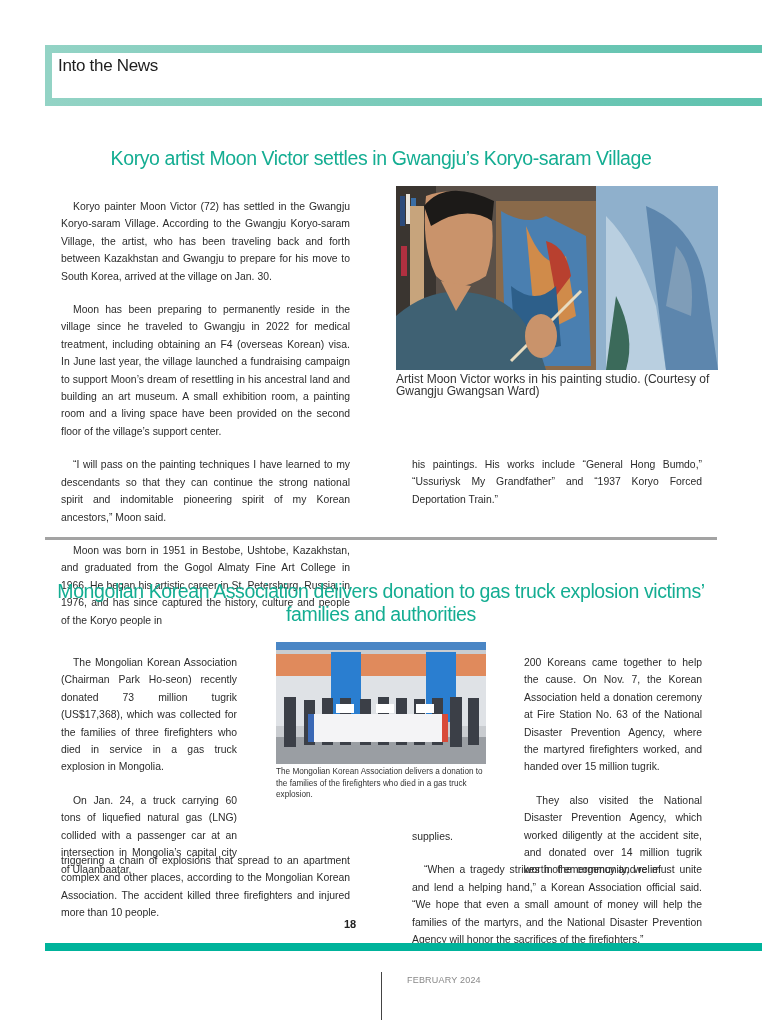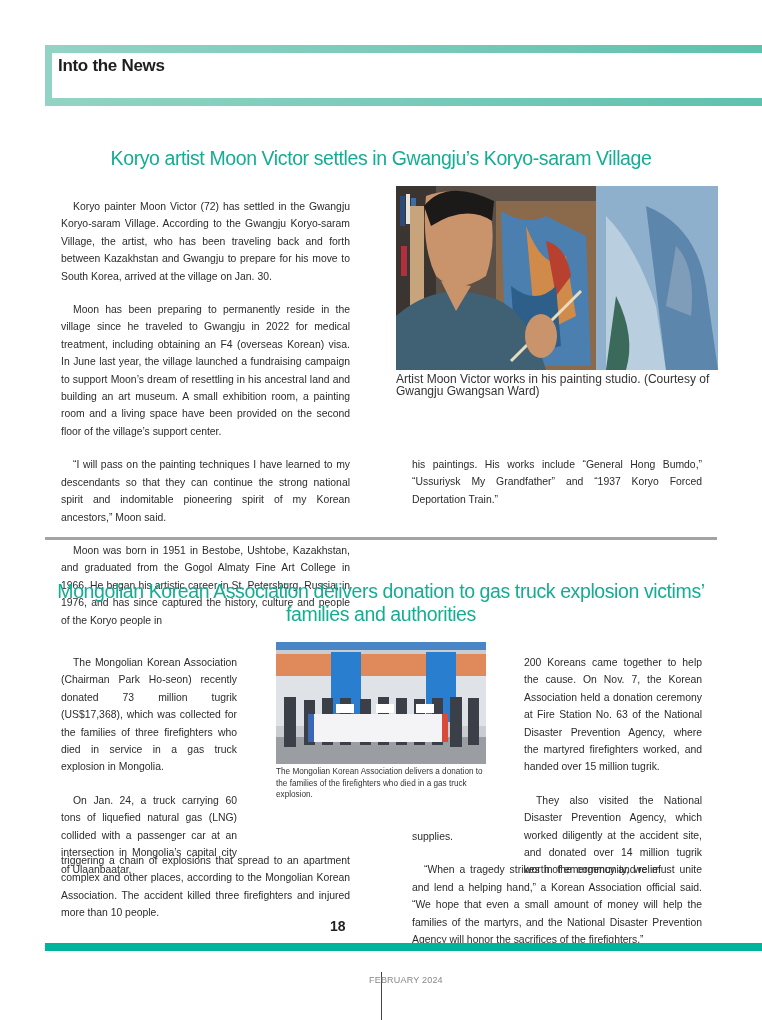--- a/index.html
+++ b/index.html
@@ -10,21 +10,21 @@
     color: #2a2a2a;
   }
   .abs { position: absolute; }
 
   
   .hdr-top { left: 45px; top: 45px; width: 717px; height: 8px;
     background: linear-gradient(90deg, #93d3c5 0%, #5ec2ae 100%); }
   .hdr-bot { left: 45px; top: 98px; width: 717px; height: 8px;
     background: linear-gradient(90deg, #93d3c5 0%, #5ec2ae 100%); }
   .hdr-left { left: 45px; top: 45px; width: 7px; height: 61px; background: #93d3c5; }
-  .hdr-title { left: 58px; top: 56px; font-size: 17px; font-weight: bold; color: #1e1e1e; letter-spacing: -0.3px; }
+  .hdr-title { left: 58px; top: 56px; font-size: 17px; font-weight: normal; color: #1e1e1e; letter-spacing: -0.3px; }
 
   .headline {
     left: 45px; width: 672px; text-align: center;
     color: #14ad92; font-size: 19.5px; letter-spacing: -0.4px; line-height: 23px;
   }
   .h1 { top: 147px; }
   .h2 { top: 580px; }
 
   .col { font-size: 10.4px; line-height: 17.4px; text-align: justify; color: #2b2b2b; }
   .col p { margin: 16px; text-indent: 12px; }
@@ -39,23 +39,23 @@
   .divider { left: 45px; top: 537px; width: 672px; height: 3px; background: #a3a3a3; }
 
   .a2-left { left: 45px; top: 638px; width: 208px; }
   .a2-left-wide { left: 45px; top: 836px; width: 321px; }
   .photo2 { left: 276px; top: 642px; width: 210px; height: 122px; overflow: hidden; }
   .cap2 { left: 276px; top: 766px; width: 212px; font-size: 8.2px; line-height: 11.5px; color: #333; }
   .a2-right { left: 508px; top: 638px; width: 210px; }
   .a2-right-wide { left: 396px; top: 812px; width: 322px; }
 
   .footer-bar { left: 45px; top: 943px; width: 717px; height: 8px; background: #00b39b; }
-  .pg-num { left: 330px; top: 918px; width: 40px; text-align: left; font-size: 14px; font-weight: bold; color: #222; }
+  .pg-num { left: 330px; top: 918px; width: 40px; text-align: center; font-size: 11px; font-weight: bold; color: #222; }
   .pg-rule { left: 381px; top: 972px; width: 1px; height: 48px; background: #444; }
-  .pg-date { left: 369px; top: 975px; font-size: 9px; color: #888; letter-spacing: 0.2px; }
+  .pg-date { left: 407px; top: 975px; font-size: 9px; color: #888; letter-spacing: 0.2px; }
 </style>
 </head>
 <body>
 
 <div class="abs hdr-top"></div>
 <div class="abs hdr-left"></div>
 <div class="abs hdr-bot"></div>
 <div class="abs hdr-title">Into the News</div>
 
 <div class="abs headline h1">Koryo artist Moon Victor settles in Gwangju’s Koryo-saram Village</div>

